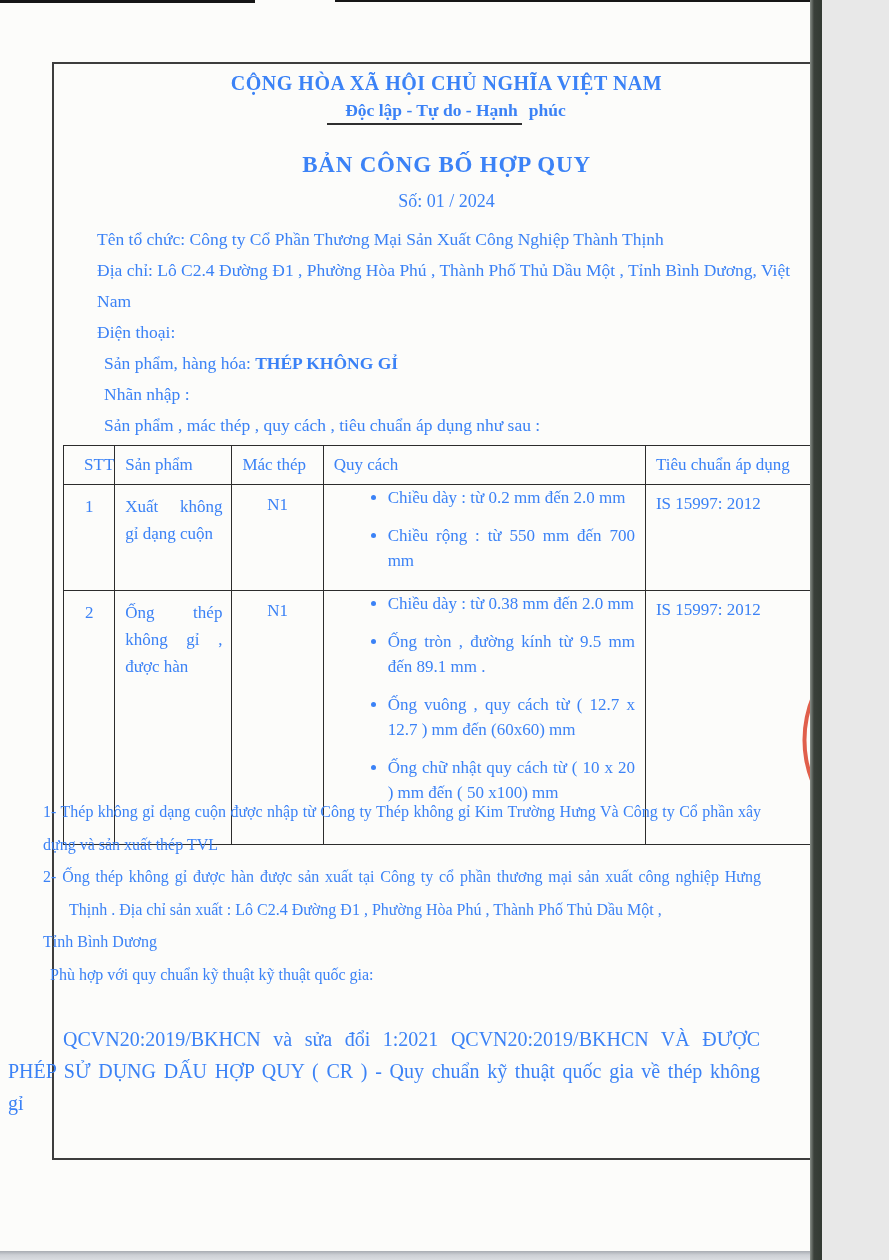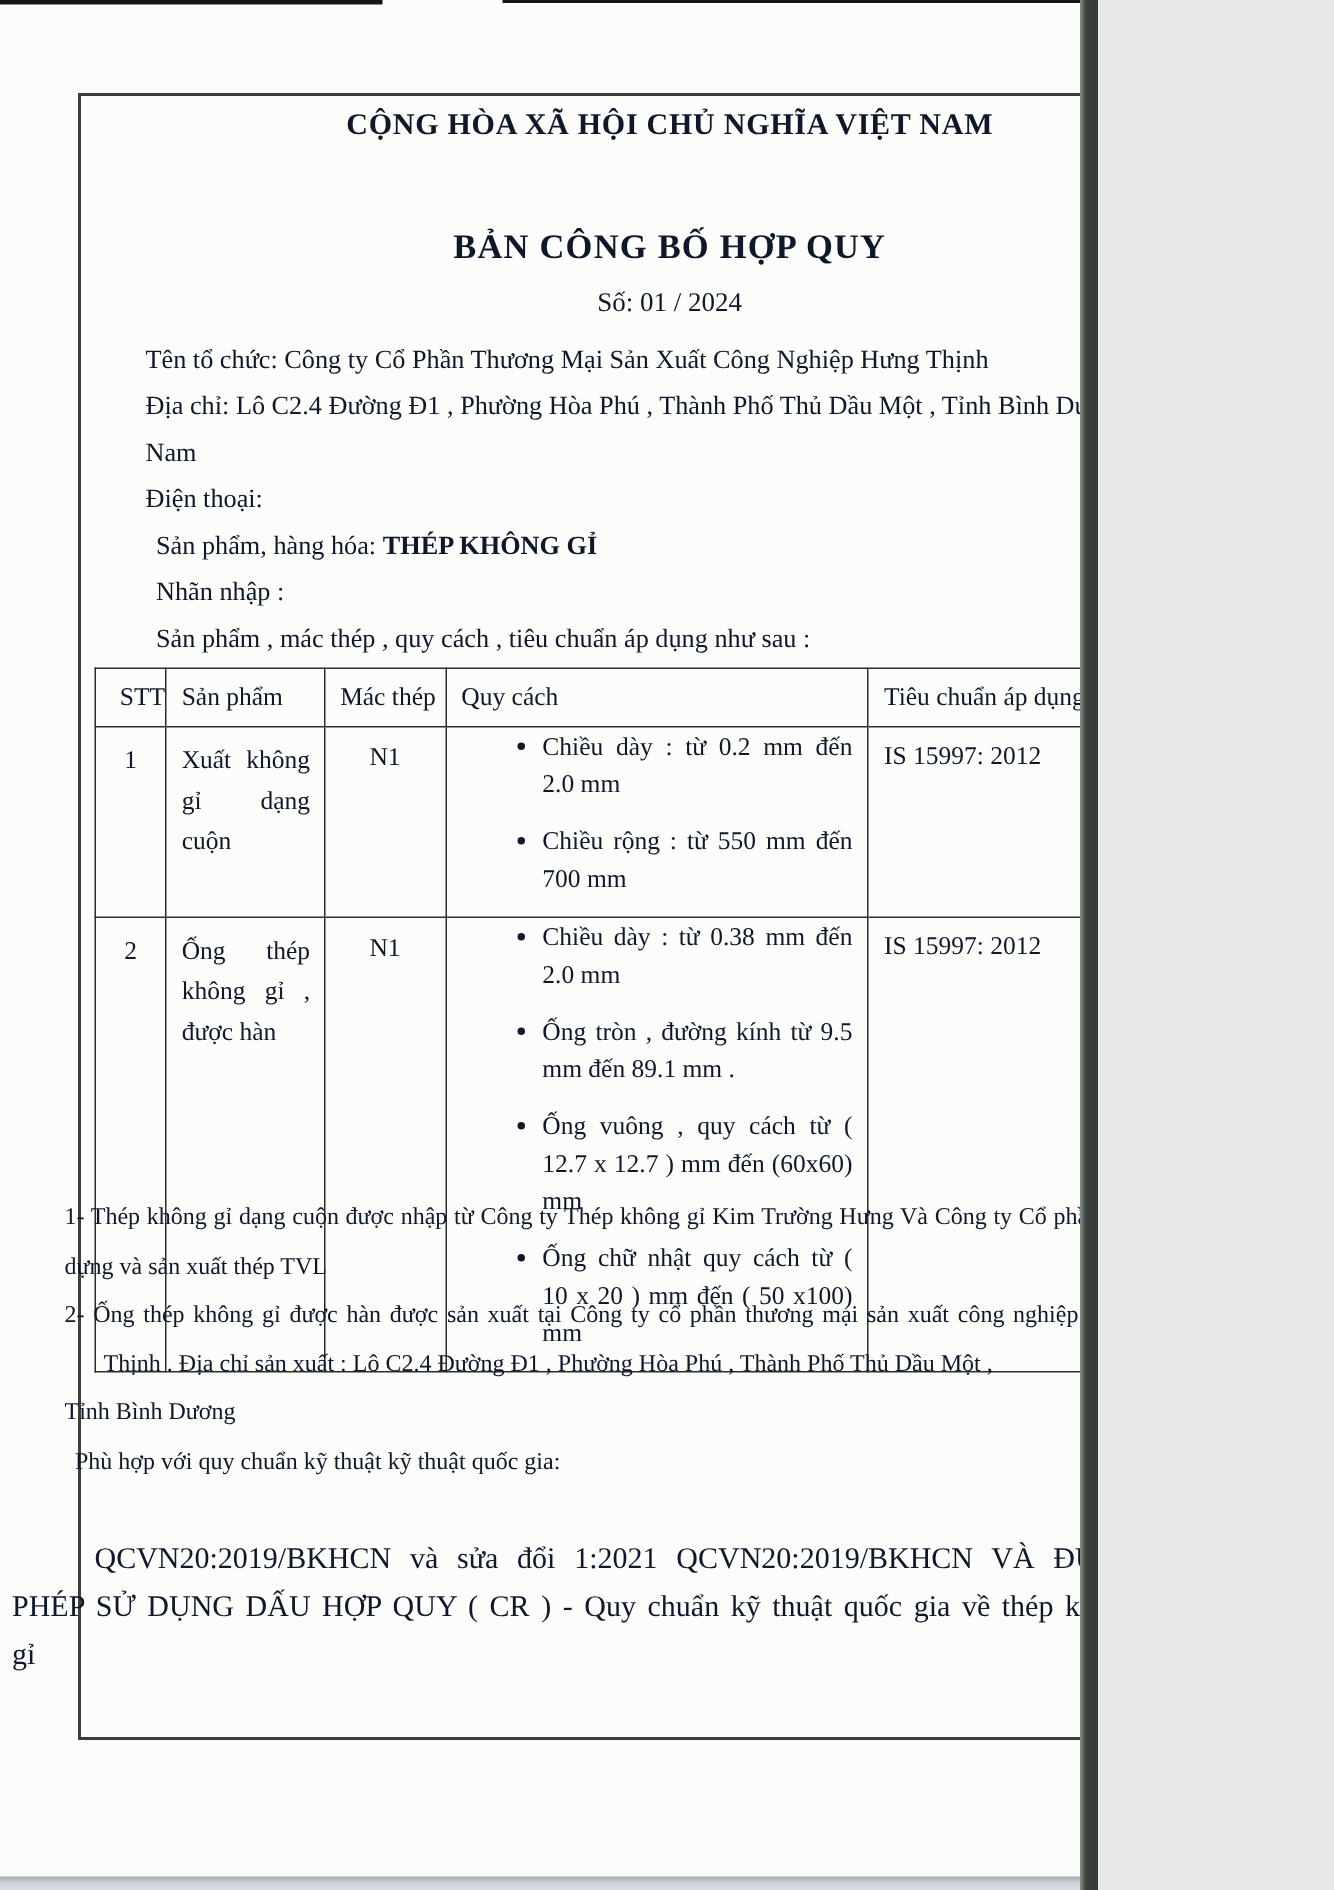--- a/index.html
+++ b/index.html
@@ -1,19 +1,19 @@
 <!DOCTYPE html>
 <html><head>
 <meta charset="utf-8">
 <style>
   html,body { margin:0; padding:0; background:#e8e8e8; }
   .page {
-    position:relative; width:732px; height:1260px;
+    position:relative; width:822px; height:1260px;
     background:#fcfcfa; overflow:hidden;
-    font-family:"Liberation Serif", serif; color:#0f172a;
+    font-family:"Liberation Serif", serif; color:#3b82f6;
   }
   
   .scan-top-seg { position:absolute; top:0; height:3px; background:#161616; z-index:6; }
   .scan-right-strip {
     position:absolute; top:0; right:0; width:12px; height:1260px; z-index:6;
     background:linear-gradient(to right,#8a908a 0px,#3a403a 4px,#333a33 12px);
   }
   .scan-bottom-strip {
     position:absolute; left:0; bottom:0; width:889px; height:9px; z-index:5;
     background:linear-gradient(to bottom,#a8acb2 0px,#cdd0d5 4px,#dadde1 9px);
@@ -65,26 +65,29 @@
 
 <div class="page">
 
   <div class="scan-top-seg" style="left:0; width:255px;"></div>
   <div class="scan-top-seg" style="left:335px; width:540px; height:2px;"></div>
 
   <div class="frame">
 
     <div class="nat-title center">CỘNG HÒA XÃ HỘI CHỦ NGHĨA VIỆT NAM</div>
 
+    <div class="motto center">
+      <span class="motto-main">Độc lập - Tự do - Hạnh</span><span class="motto-tail">phúc</span>
+    </div>
 
     <div class="doc-title center">BẢN CÔNG BỐ HỢP QUY</div>
     <div class="doc-number center">Số: 01 / 2024</div>
 
     <div class="intro">
-      <div>Tên tổ chức: Công ty Cổ Phần Thương Mại Sản Xuất Công Nghiệp Hưng Thịnh</div>
+      <div>Tên tổ chức: Công ty Cổ Phần Thương Mại Sản Xuất Công Nghiệp Thành Thịnh</div>
       <div>Địa chỉ: Lô C2.4 Đường Đ1 , Phường Hòa Phú , Thành Phố Thủ Dầu Một , Tỉnh Bình Dương, Việt Nam</div>
       <div>Điện thoại:</div>
       <div class="indent-sm"><span>Sản phẩm, hàng hóa: </span><span class="bold">THÉP KHÔNG GỈ</span></div>
       <div class="indent-sm">Nhãn nhập :</div>
       <div class="indent-sm">Sản phẩm , mác thép , quy cách , tiêu chuẩn áp dụng như sau :</div>
     </div>
   </div>
 
   <table class="spec-table">
     <colgroup>

